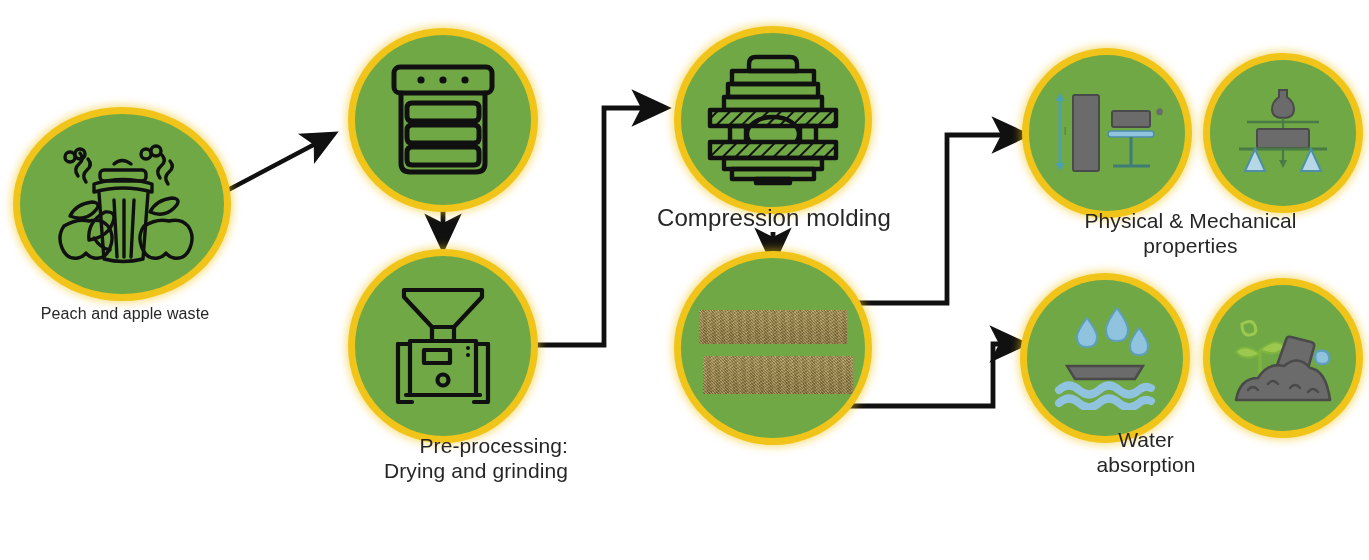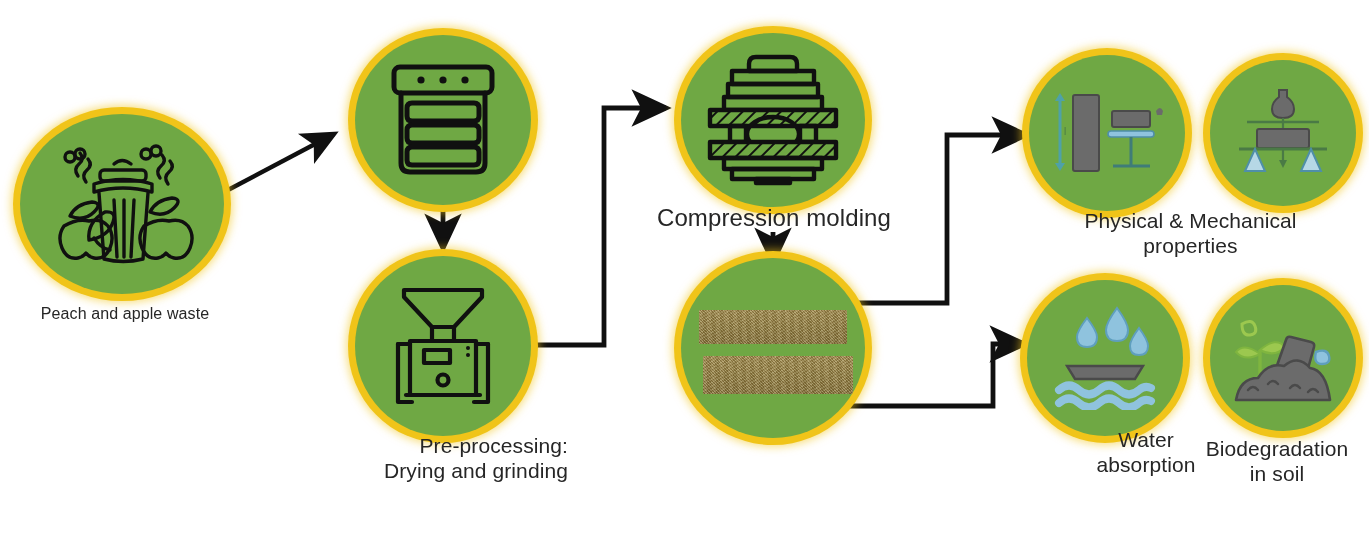--- a/index.html
+++ b/index.html
@@ -280,16 +280,14 @@
           <g fill="none" stroke="#4a4a4a" stroke-width="2.4" stroke-linecap="round">
             <path d="M20,82 q5,-6 10,0"></path>
             <path d="M40,76 q5,-6 10,0"></path>
             <path d="M62,80 q5,-6 10,0"></path>
             <path d="M80,84 q5,-6 10,0"></path>
           </g>
         </g>
       </svg>
     </span>
   </div>
-  <div class="caption" style="left:1185px;top:437px;width:184px;font-size:21px;">Biodegradation
-in soil</div>
 
 </div>
 
 </body></html>

